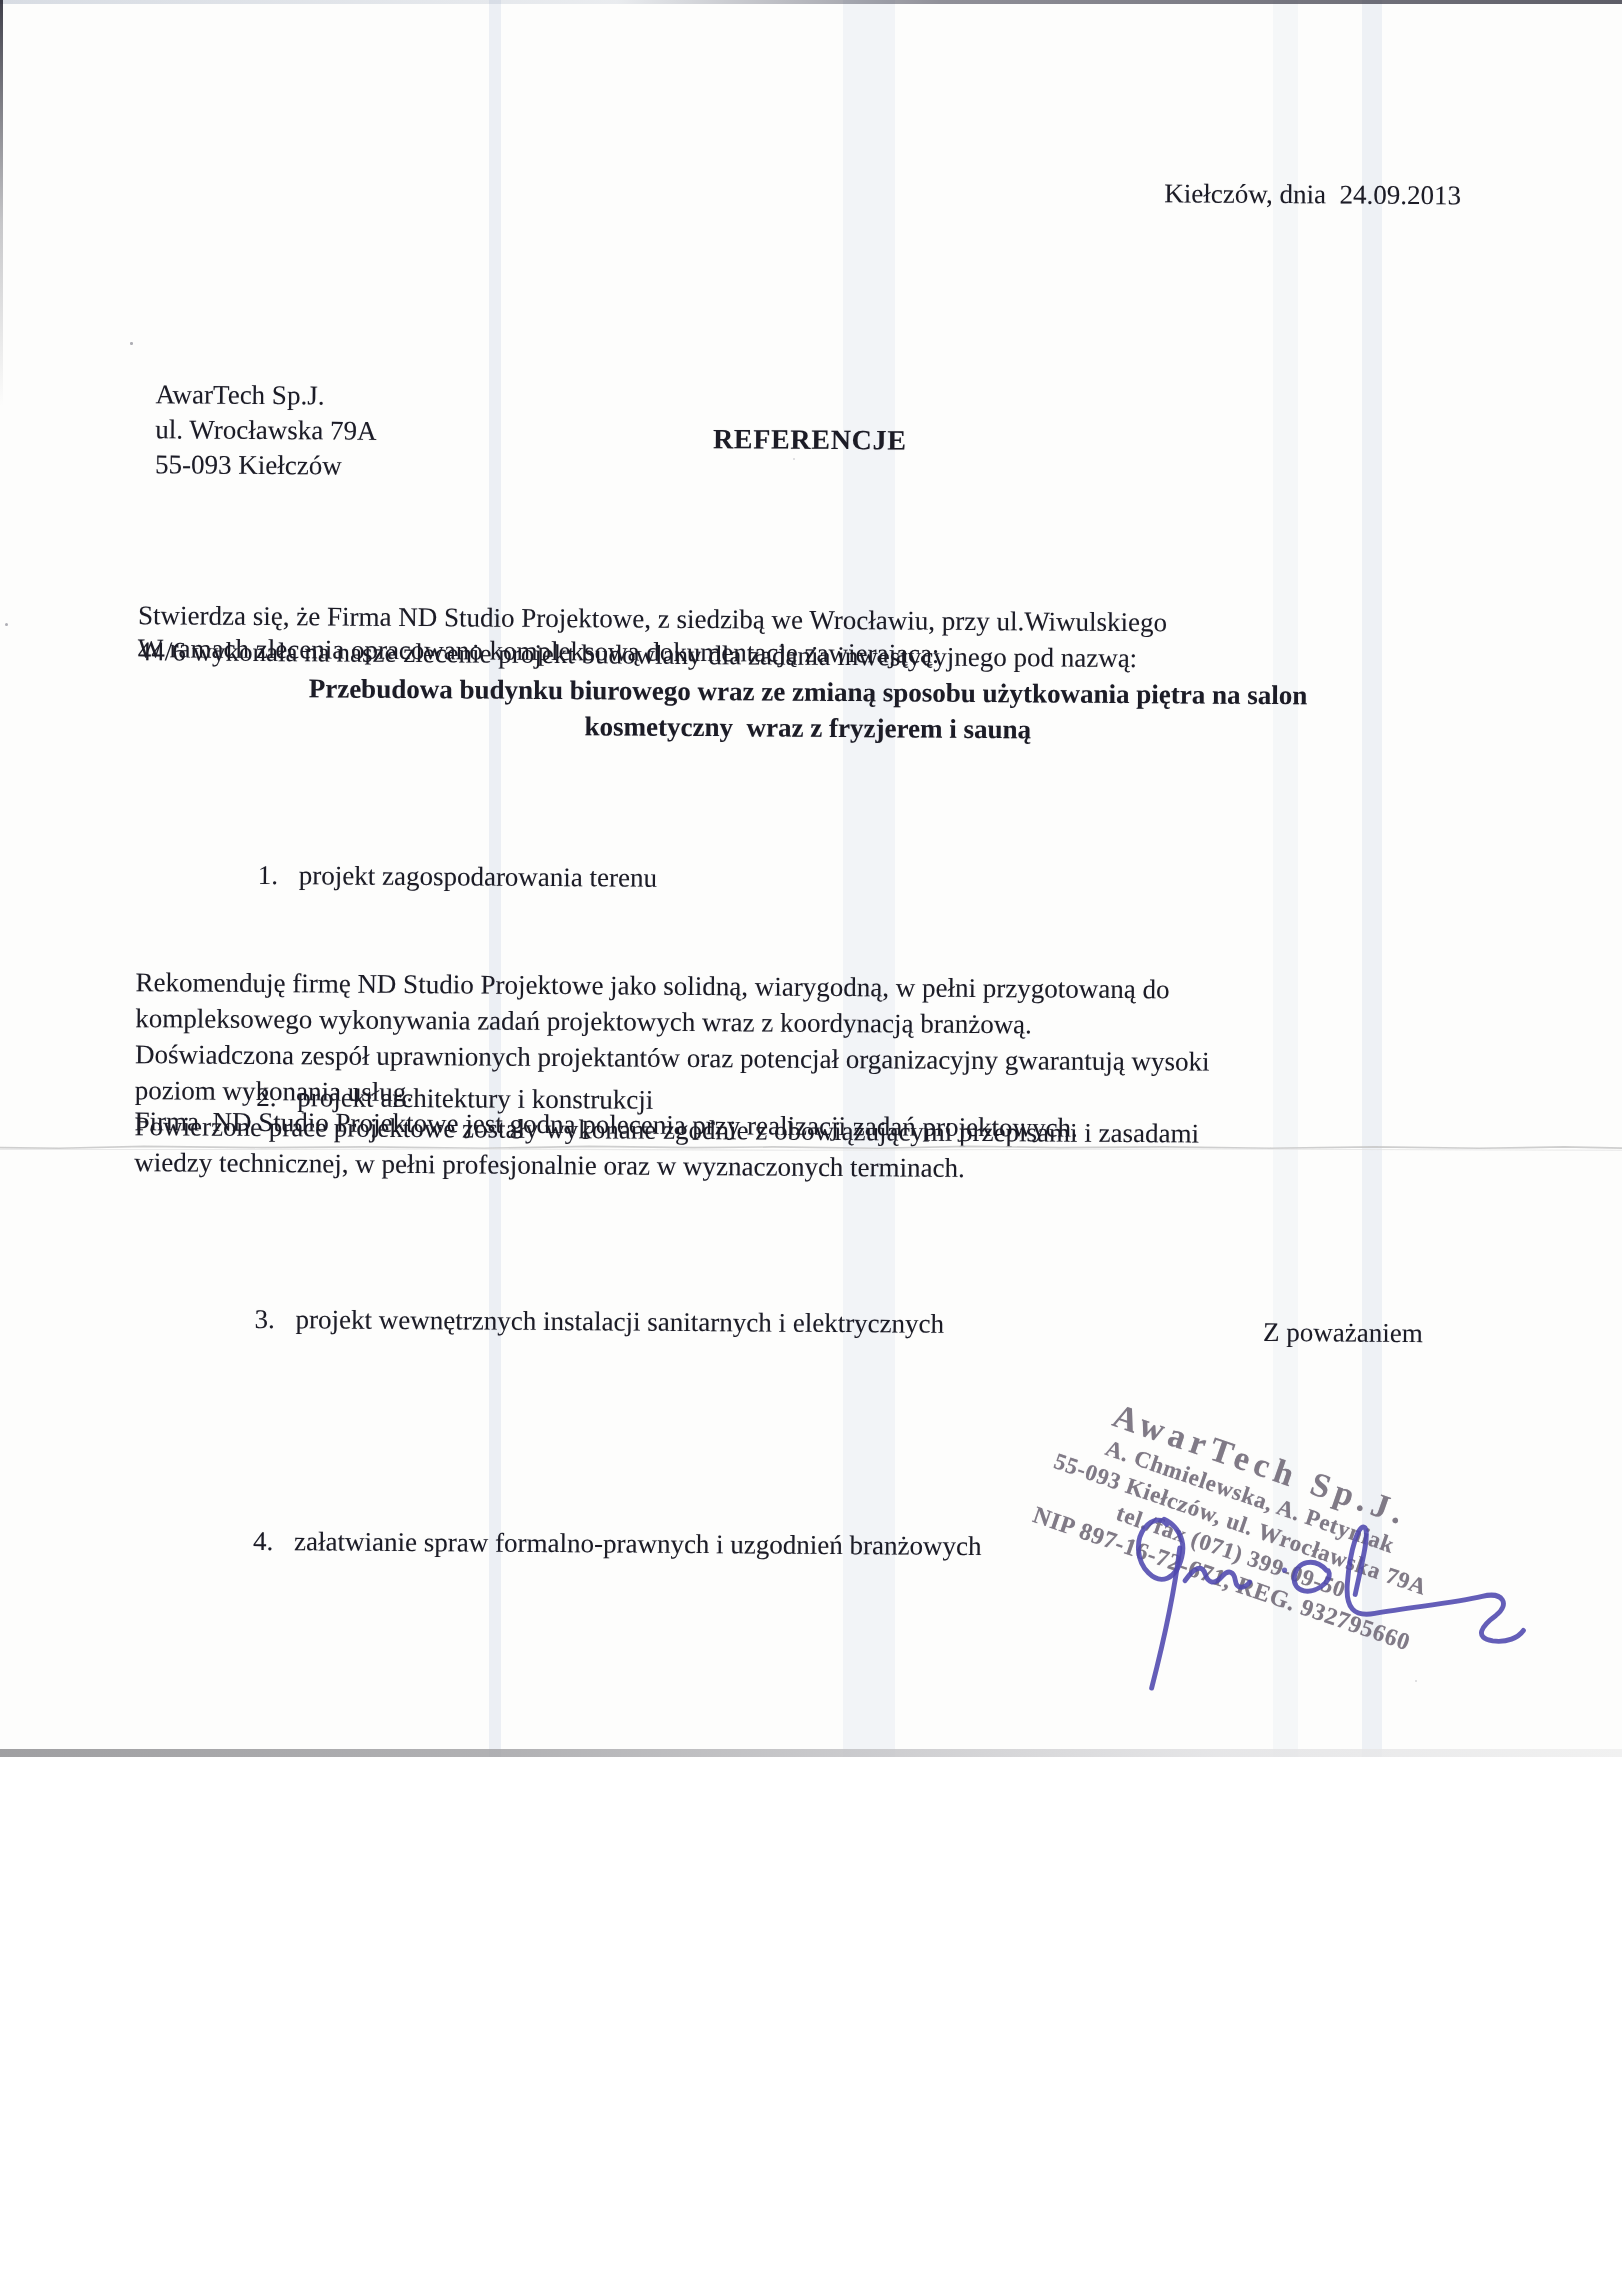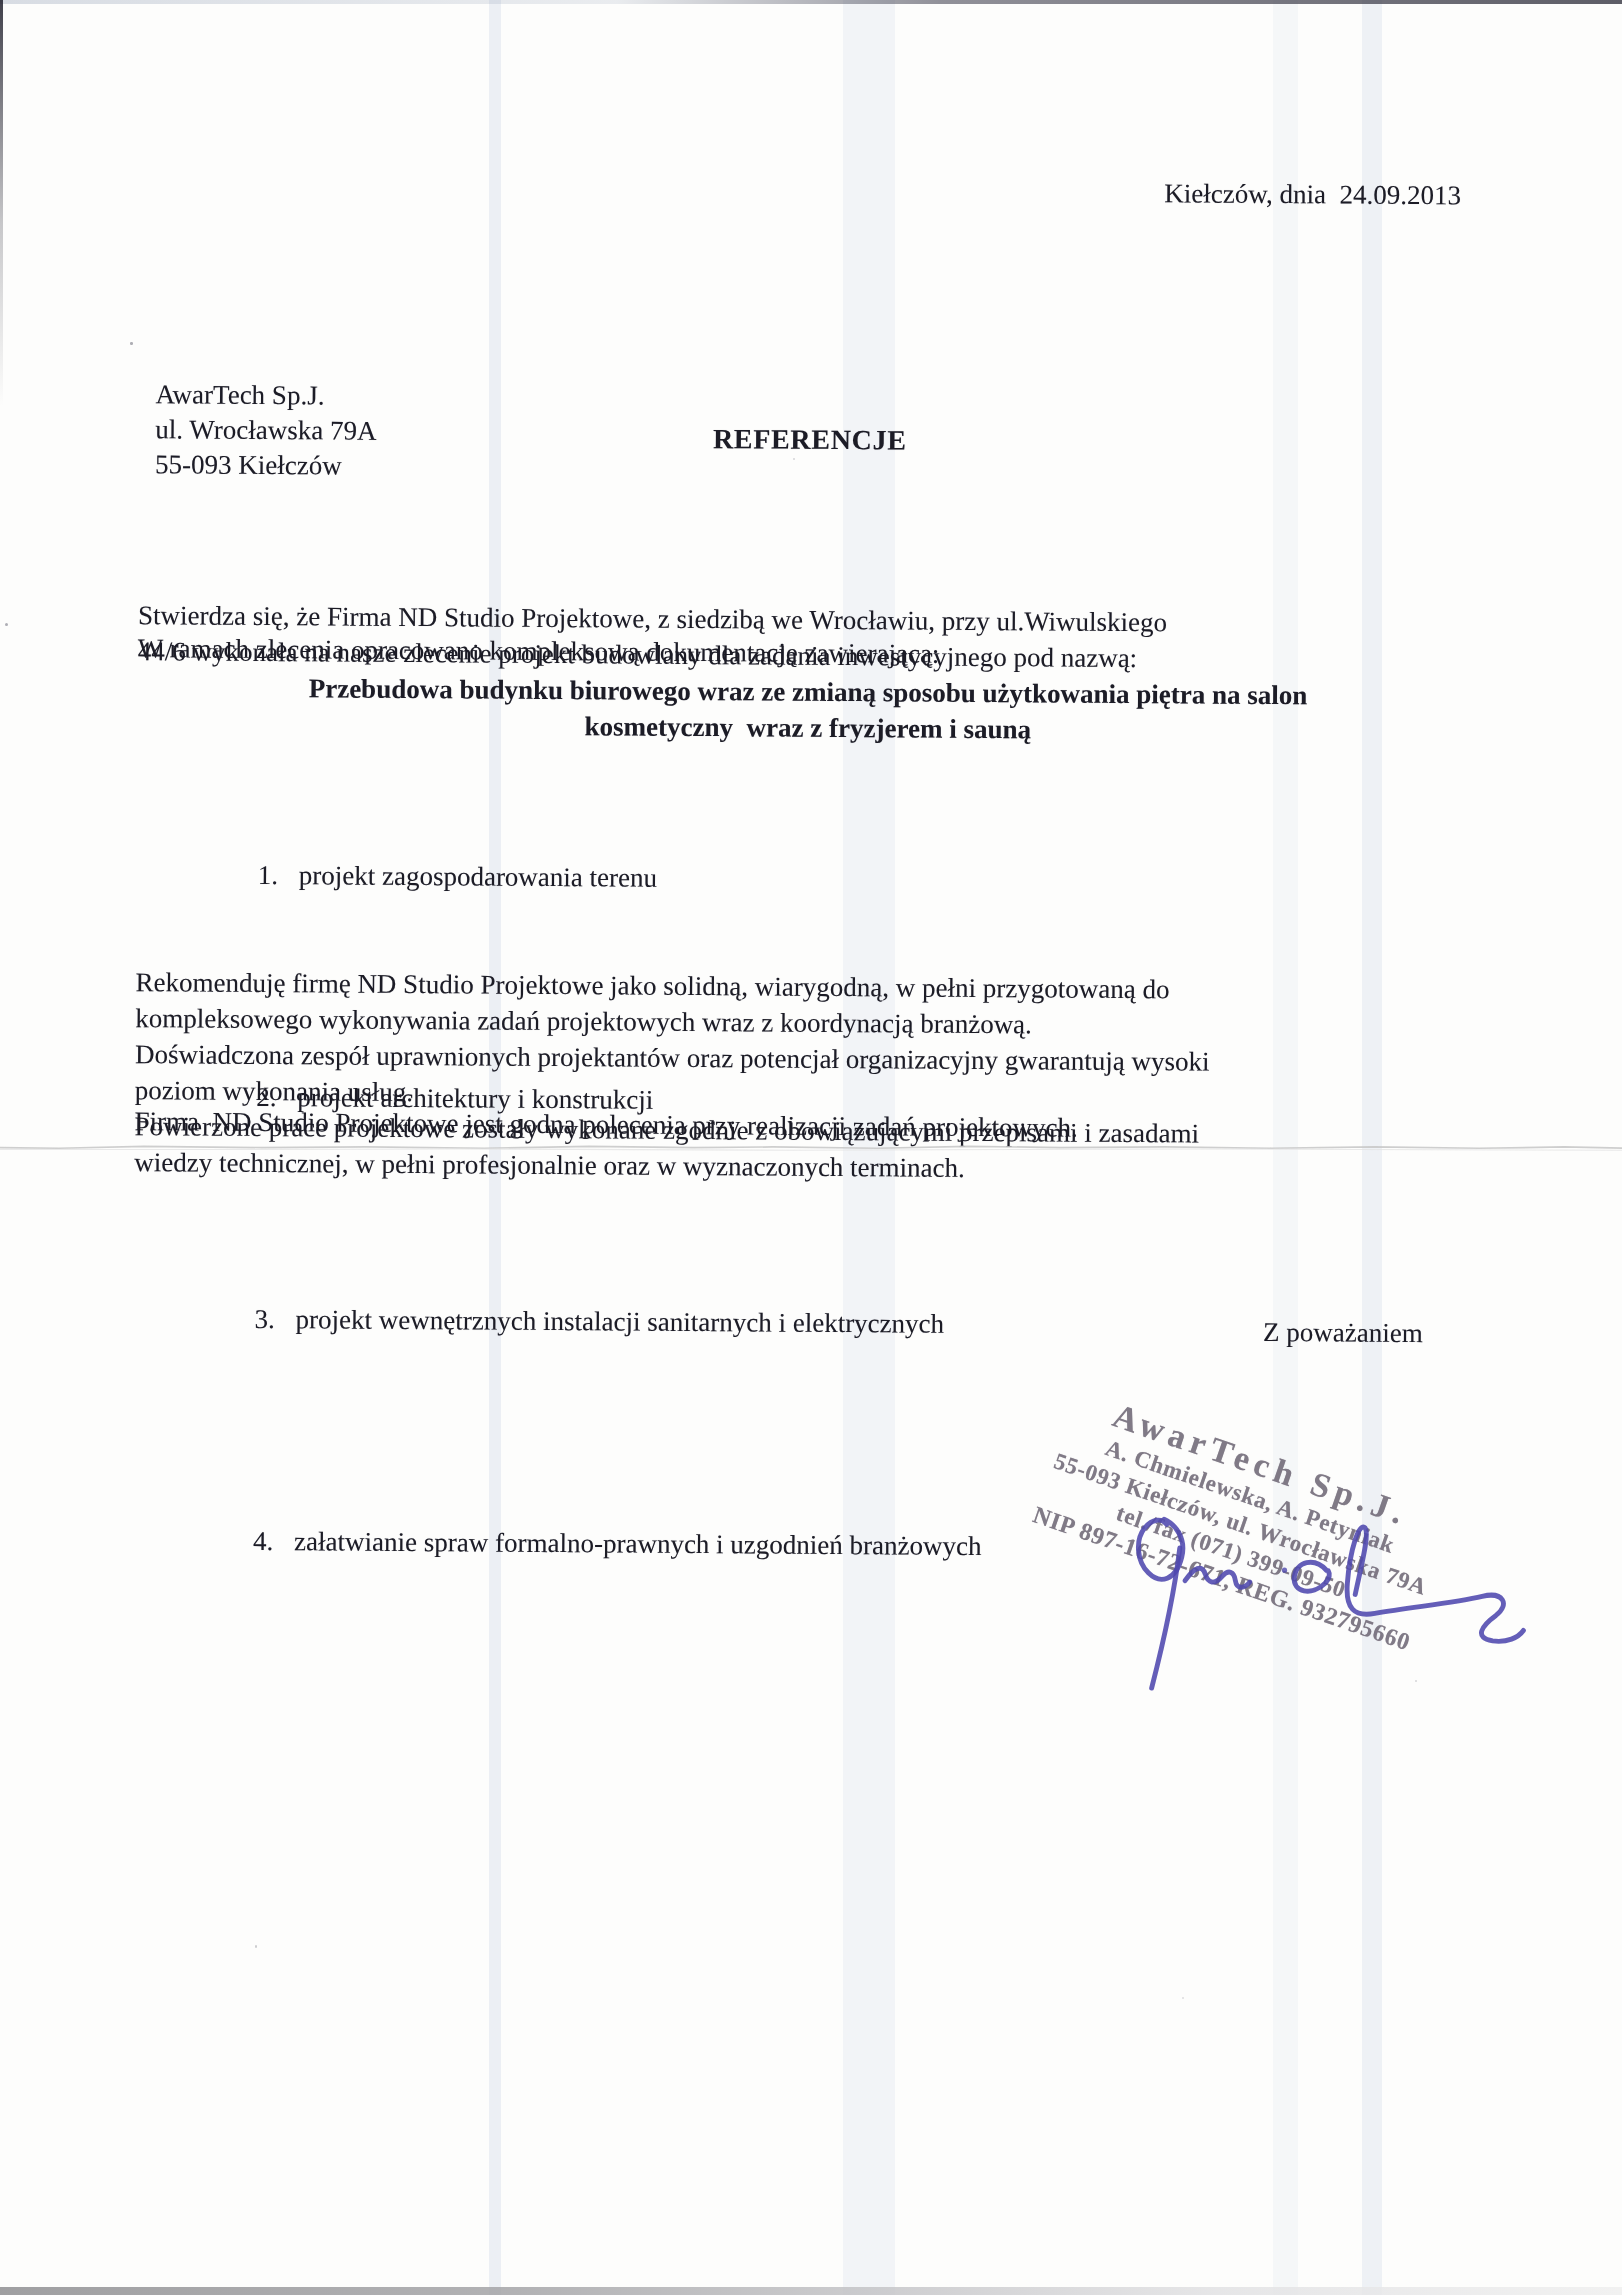--- a/index.html
+++ b/index.html
@@ -1,20 +1,20 @@
 <!DOCTYPE html>
 <html lang="pl" style="--paper: #fdfdfc; --ink: #1c1c26; --stamp: #6f6876; --signature: #4f48ae; --crease: #c9c9c9;font-size:10.5px"><head>
 <meta charset="utf-8">
 <style>
   :root{
     --paper:#fdfdfc; --ink:#1c1c26; --stamp:#6f6876; --signature:#4f48ae; --crease:#c9c9c9;
   }
   html,body{margin:0;padding:0;background:#ffffff;}
   .page{
-    position:relative; width:1623px; height:2295px; overflow:hidden;
+    position:relative; width:1623px; height:1757px; overflow:hidden;
     background:var(--paper);
     font-family:"Liberation Serif", "DejaVu Serif", serif;
     color:var(--ink);
   }
   
   .streak{position:absolute;top:0;bottom:0;pointer-events:none;}
   .edge-top{position:absolute;left:0;top:0;width:100%;height:3.9px;
     background:linear-gradient(to right, rgba(130,145,170,.30) 0%, rgba(130,145,170,.16) 38%, rgba(78,78,92,.62) 58%, rgba(58,58,70,.82) 100%);}
   .edge-left{position:absolute;left:0;top:0;width:2.6px;height:406px;
     background:linear-gradient(to bottom, rgba(38,38,50,.88), rgba(38,38,50,.25) 55%, rgba(38,38,50,0));}

